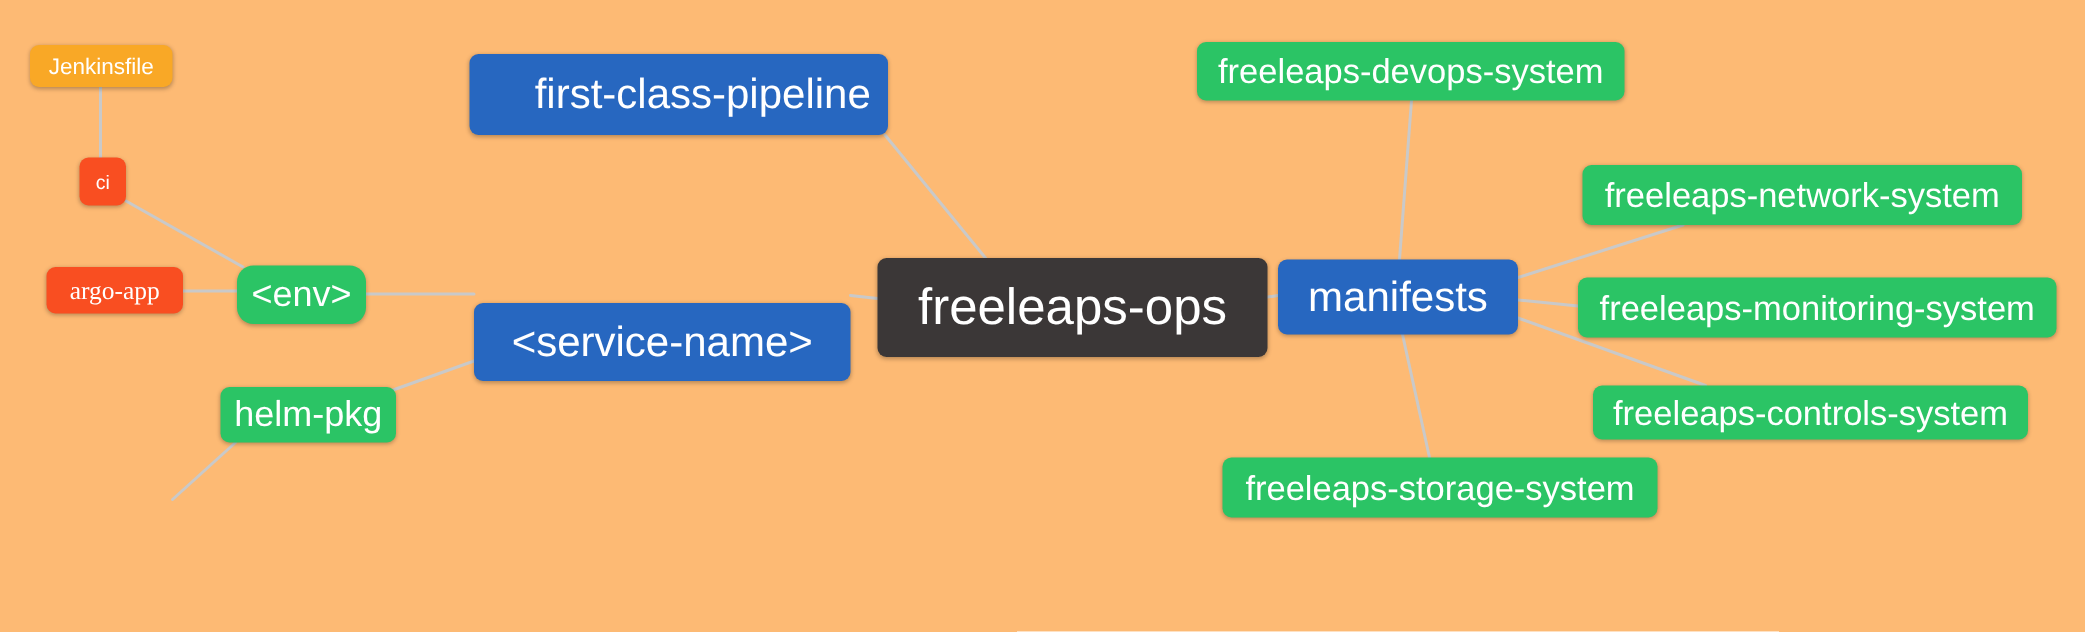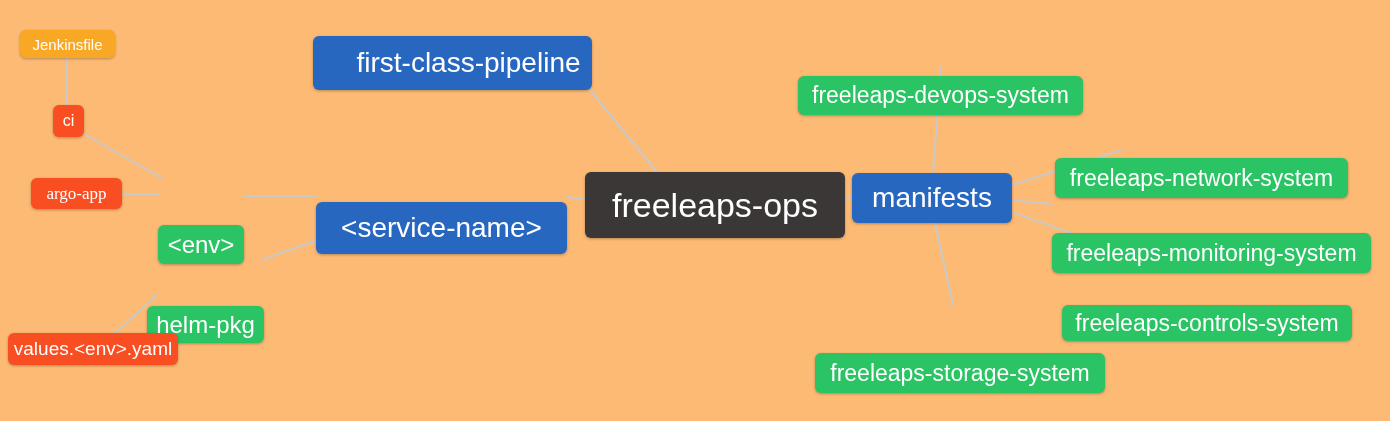--- a/index.html
+++ b/index.html
@@ -34,28 +34,28 @@
     color: #ffffff;
     border-radius: 6px;
     white-space: nowrap;
     box-shadow: 0 1px 3px rgba(0,0,0,0.28);
     box-sizing: border-box;
     cursor: pointer;
     user-select: none;
   }
   .c-root   { background: #3b3737; }
   .c-blue   { background: #2767c0; }
-  .c-green  { background: #2bc465; margin-top: 48px; }
+  .c-green  { background: #2bc465; }
   .c-orange { background: #f9a826; }
   .c-red    { background: #f94e21; }
 
   .n-jenkinsfile { left: 20px;   top: 30px;  width: 95px;  height: 28px; font-size: 15px; }
-  .n-ci          { left: 53px;   top: 105px; width: 31px;  height: 32px; font-size: 16px; }
+  .n-ci          { left: 53px;   top: 105px; width: 31px;  height: 32px; font-size: 13px; }
   .n-argo        { left: 31px;   top: 178px; width: 91px;  height: 31px; font-size: 17px; font-family: Liberation Serif, serif; }
-  .n-env         { left: 158px;  top: 177px; width: 86px;  height: 39px; font-size: 24px; }
+  .n-env         { left: 158px;  top: 177px; width: 86px;  height: 39px; font-size: 24px; border-radius: 11px; }
   .n-helm        { left: 147px;  top: 258px; width: 117px; height: 37px; font-size: 24px; }
   .n-values      { left: 8px;    top: 333px; width: 170px; height: 32px; font-size: 19px; }
   .n-fcp         { left: 313px;  top: 36px;  width: 279px; height: 54px; font-size: 28px; padding-left: 32px; }
   .n-service     { left: 316px;  top: 170px; width: 251px; height: 52px; font-size: 28px; margin-top: 32px; }
   .n-root        { left: 585px;  top: 172px; width: 260px; height: 66px; font-size: 34px; }
   .n-manifests   { left: 852px;  top: 173px; width: 160px; height: 50px; font-size: 28px; }
   .n-devops      { left: 798px;  top: 28px;  width: 285px; height: 39px; font-size: 23px; }
   .n-network     { left: 1055px; top: 110px; width: 293px; height: 40px; font-size: 23px; }
   .n-monitoring  { left: 1052px; top: 185px; width: 319px; height: 40px; font-size: 23px; }
   .n-controls    { left: 1062px; top: 257px; width: 290px; height: 36px; font-size: 23px; }
@@ -81,21 +81,20 @@
     <line x1="1012" y1="200" x2="1052" y2="204"></line>
     <line x1="1012" y1="212" x2="1137" y2="257"></line>
     <line x1="935" y1="223" x2="953" y2="305"></line>
   </svg>
 
   <div class="node c-orange n-jenkinsfile">Jenkinsfile</div>
   <div class="node c-red n-ci">ci</div>
   <div class="node c-red n-argo">argo-app</div>
   <div class="node c-green n-env">&lt;env&gt;</div>
   <div class="node c-green n-helm">helm-pkg</div>
-  <div class="node c-red n-values">values.&lt;env&gt;.yaml</div>
   <div class="node c-blue n-fcp">first-class-pipeline</div>
   <div class="node c-blue n-service">&lt;service-name&gt;</div>
   <div class="node c-root n-root">freeleaps-ops</div>
   <div class="node c-blue n-manifests">manifests</div>
   <div class="node c-green n-devops">freeleaps-devops-system</div>
   <div class="node c-green n-network">freeleaps-network-system</div>
   <div class="node c-green n-monitoring">freeleaps-monitoring-system</div>
   <div class="node c-green n-controls">freeleaps-controls-system</div>
   <div class="node c-green n-storage">freeleaps-storage-system</div>
 

